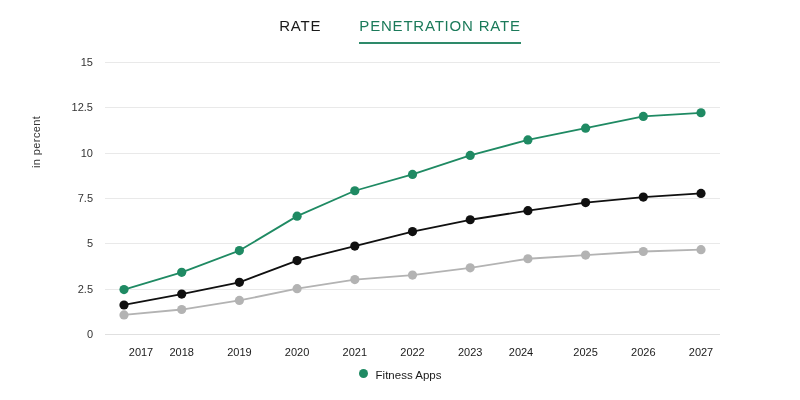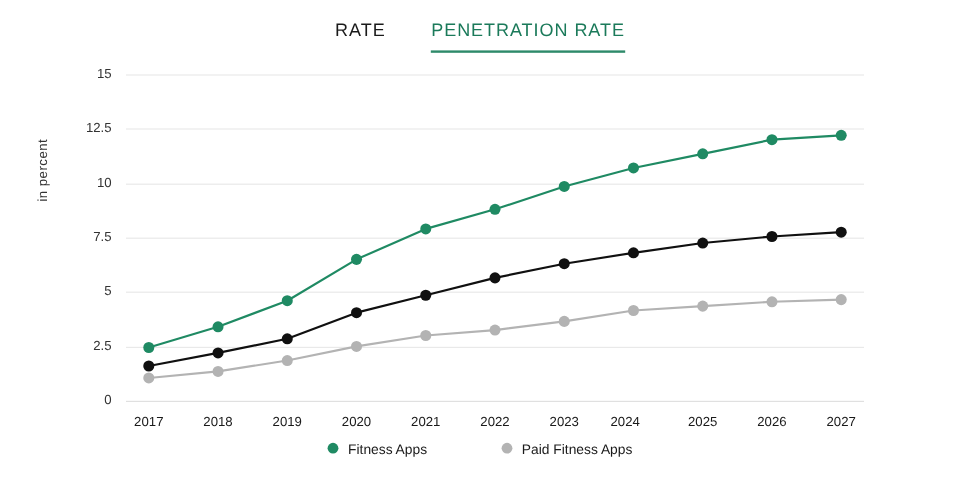--- a/index.html
+++ b/index.html
@@ -141,21 +141,21 @@
     <div id="yticks">
         <div class="ytick" style="top: 272px;">0</div>
         <div class="ytick" style="top: 226.667px;">2.5</div>
         <div class="ytick" style="top: 181.333px;">5</div>
         <div class="ytick" style="top: 136px;">7.5</div>
         <div class="ytick" style="top: 90.6667px;">10</div>
         <div class="ytick" style="top: 45.3333px;">12.5</div>
         <div class="ytick" style="top: 0px;">15</div>
       </div>
     <div id="xticks">
-        <div class="xtick" style="left: 19px;">2017</div>
+        <div class="xtick" style="left: 36px;">2017</div>
         <div class="xtick" style="left: 76.7px;">2018</div>
         <div class="xtick" style="left: 134.4px;">2019</div>
         <div class="xtick" style="left: 192.1px;">2020</div>
         <div class="xtick" style="left: 249.8px; text-align: center;">2021</div>
         <div class="xtick" style="left: 307.5px;">2022</div>
         <div class="xtick" style="left: 365.2px;">2023</div>
         <div class="xtick" style="left: 416px;">2024</div>
         <div class="xtick" style="left: 480.6px;">2025</div>
         <div class="xtick" style="left: 538.3px;">2026</div>
         <div class="xtick" style="left: 596px;">2027</div>
@@ -204,19 +204,15 @@
           <circle cx="596" cy="187.68" r="4.6" fill="#b3b3b3"></circle>
         </g>
       </svg>
   </div>
 
   <div class="legend" id="legend">
       <div class="legend-item">
         <span class="legend-dot" style="background: rgb(31, 138, 99);"></span>
         <span>Fitness Apps</span>
       </div>
-      <div class="legend-item">
-        <span class="legend-dot" style="background: rgb(179, 179, 179);"></span>
-        <span>Paid Fitness Apps</span>
-      </div>
     </div>
 
 </div>
 
 </body></html>

